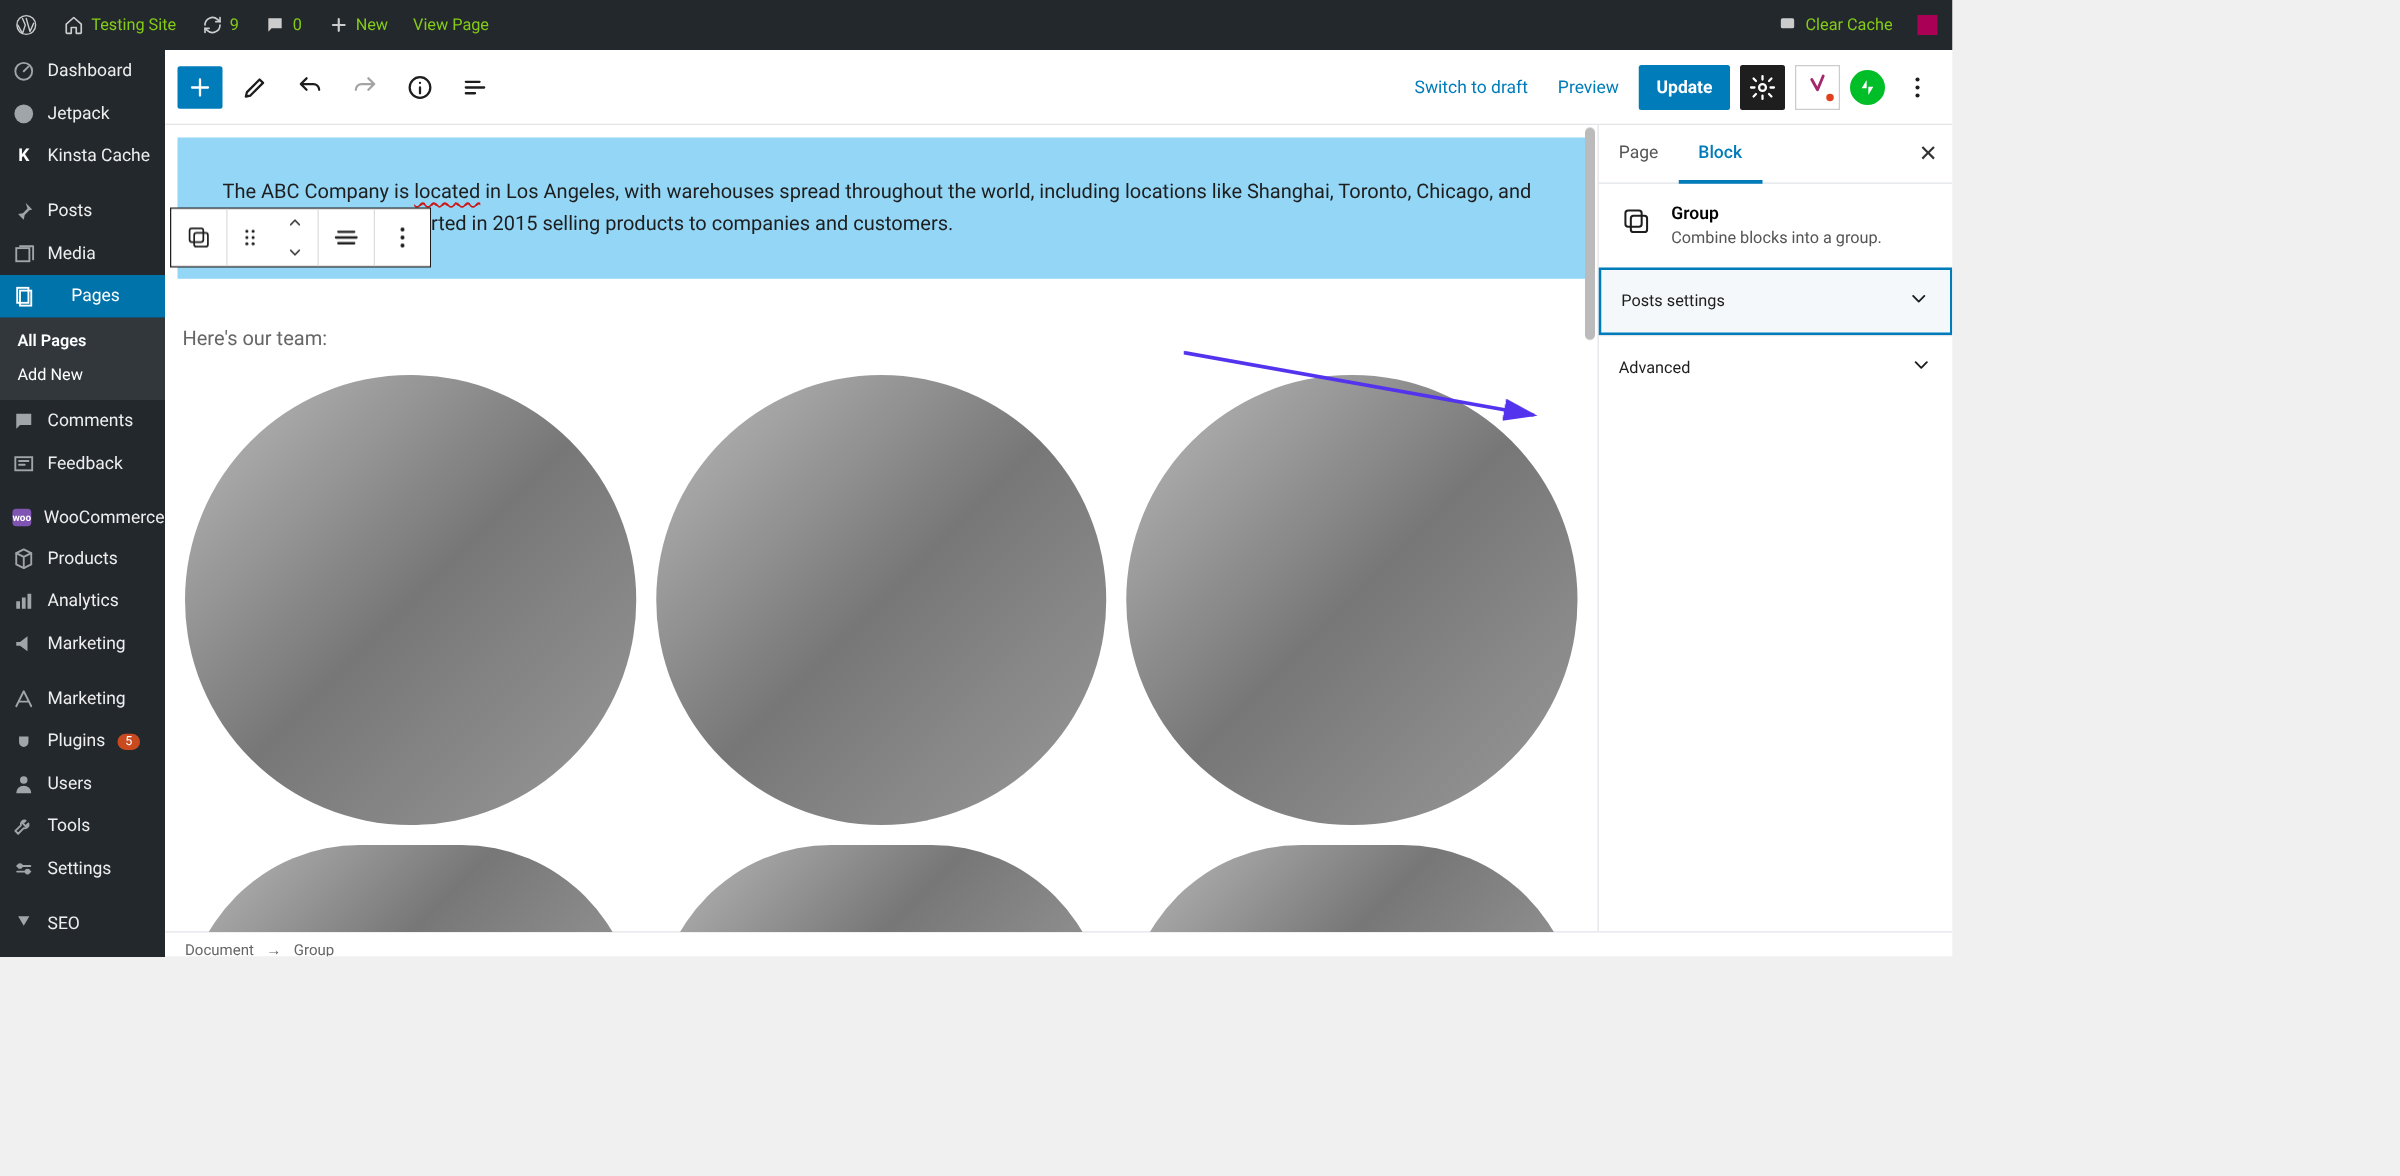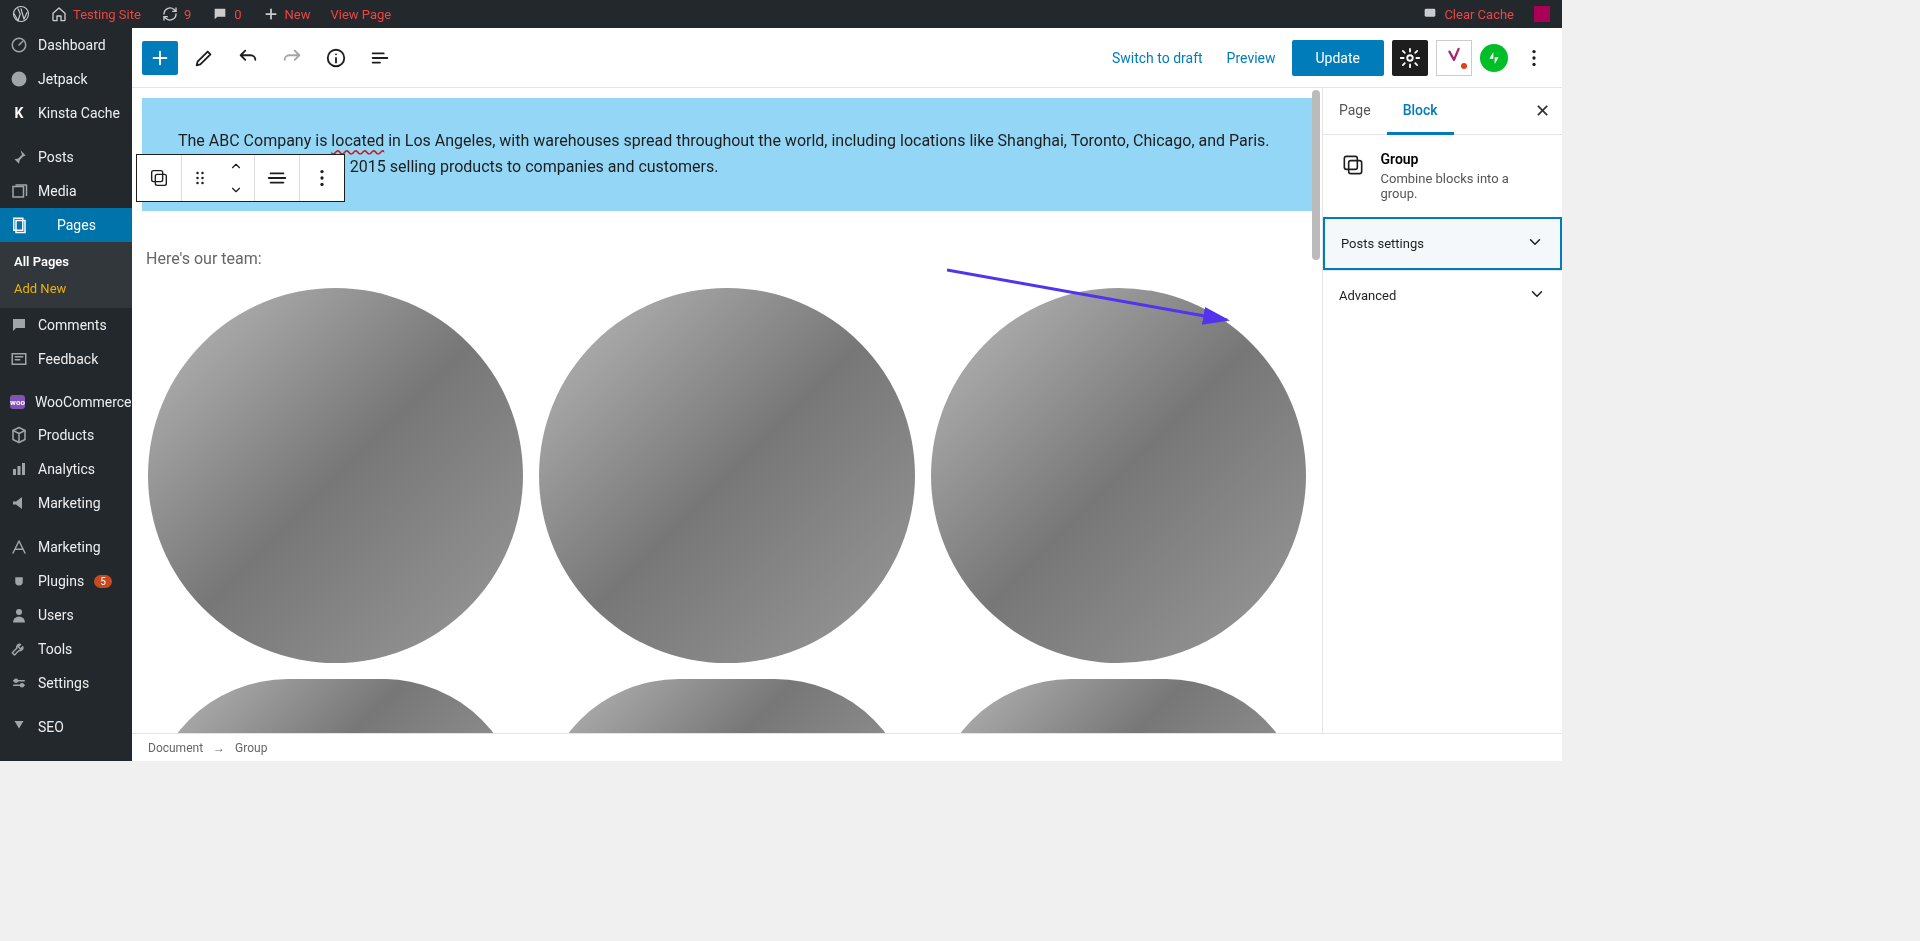--- a/index.html
+++ b/index.html
@@ -1,45 +1,45 @@
 <!DOCTYPE html>
 <html><head>
 <meta charset="utf-8">
 <style>
 * { margin: 0; padding: 0; box-sizing: border-box; font-family: -apple-system, BlinkMacSystemFont, "Segoe UI", Roboto, sans-serif; }
 body { width: 1562px; height: 765px; overflow: hidden; background: #f0f0f0; position: relative; }
 
 
-.adminbar { background: #23282d; height: 28px; display: flex; align-items: center; color: #ef4444; font-size: 13px; padding: 0 8px; justify-content: space-between; }
+.adminbar { background: #23282d; height: 40px; display: flex; align-items: center; color: #84cc16; font-size: 13px; padding: 0 8px; justify-content: space-between; }
 .adminbar-left, .adminbar-right { display: flex; align-items: center; gap: 12px; }
 .adminbar .item { display: flex; align-items: center; gap: 5px; cursor: pointer; padding: 0 4px; }
 .adminbar .ico { width: 18px; height: 18px; display: inline-flex; align-items: center; justify-content: center; }
 .avatar-s { width: 16px; height: 16px; background: #a05; }
 
 
 .main { display: flex; height: calc(100% - 32px); }
 .left-nav { width: 132px; background: #23282d; color: #eee; font-size: 14px; display: flex; flex-direction: column; overflow-y: auto; }
 .left-nav .nav-item { display: flex; align-items: center; gap: 10px; padding: 8px 10px; cursor: pointer; position: relative; }
 .left-nav .nav-item.active { background: #0073aa; color: #fff; gap: 29px; }
 .left-nav .nav-item.active::after { content: ""; position: absolute; right: -8px; top: 50%; margin-top: -8px; border: 8px solid transparent; border-right-color: #fff; }
 .left-nav .sub { background: #32373c; padding: 6px 0; }
-.left-nav .sub-item { padding: 6px 14px; font-size: 13px; color: #eab308; cursor: pointer; }
+.left-nav .sub-item { padding: 6px 14px; font-size: 13px; color: #ffffff; cursor: pointer; }
 .left-nav .sub-item.current { color: #fff; font-weight: 600; }
 .plugin-badge { background: #ca4a1f; border-radius: 10px; color: #fff; font-size: 10px; padding: 1px 6px; }
 .nav-ico { width: 18px; height: 18px; display: inline-flex; align-items: center; justify-content: center; color: #a0a5aa; }
 .nav-item.active .nav-ico { color: #fff; }
 
 
 .editor { flex: 1; display: flex; flex-direction: column; background: #fff; overflow: hidden; }
 .editor-top { height: 60px; border-bottom: 1px solid #e2e4e7; display: flex; align-items: center; justify-content: space-between; padding: 0 10px; }
 .etop-left, .etop-right { display: flex; align-items: center; gap: 8px; }
 .btn { display: inline-flex; align-items: center; justify-content: center; height: 36px; min-width: 36px; border-radius: 2px; cursor: pointer; font-size: 14px; }
 .btn.icon { width: 36px; color: #1e1e1e; }
 .btn.add { background: #007cba; color: #fff; width: 34px; height: 34px; }
-.btn.primary { background: #007cba; color: #fff; padding: 0 24px; font-weight: 400; }
+.btn.primary { background: #007cba; color: #fff; padding: 0 14px; font-weight: 700; }
 .btn.link { color: #007cba; padding: 0 8px; }
 .btn.dark { background: #1e1e1e; color: #fff; }
 .yoast-ico { border: 1px solid #ccc; width: 36px; height: 36px; display: flex; align-items: center; justify-content: center; position: relative; }
 .jet-ico { width: 28px; height: 28px; border-radius: 50%; background: #00be28; display: flex; align-items: center; justify-content: center; color: #fff; font-weight: bold; font-size: 18px; }
 
 
 .editor-body { flex: 1; display: flex; overflow: hidden; }
 .canvas-wrap { flex: 1; position: relative; overflow: hidden; }
 .canvas { position: absolute; inset: 0; padding: 10px; overflow-y: scroll; }
 .group-block { background: #93d6f6; padding: 30px 36px; color: #1e1e1e; font-size: 16px; line-height: 1.65; }
@@ -51,21 +51,21 @@
 .partial-row .circle-top { height: 140px; border-radius: 180px 180px 0 0 / 180px 180px 0 0; background: linear-gradient(135deg, #bbb 0%, #777 50%, #999 100%); }
 
 
 .block-toolbar { position: absolute; top: 66px; left: 4px; background: #fff; border: 1px solid #1e1e1e; display: flex; height: 48px; z-index: 5; }
 .bt-seg { border-right: 1px solid #ddd; display: flex; align-items: center; }
 .bt-btn { width: 44px; height: 100%; display: flex; align-items: center; justify-content: center; cursor: pointer; }
 .movers { display: flex; flex-direction: column; }
 .movers .mv { height: 24px; width: 36px; display: flex; align-items: center; justify-content: center; cursor: pointer; color: #1e1e1e; }
 
 
-.inspector { width: 240px; border-left: 1px solid #e2e4e7; display: flex; flex-direction: column; background: #fff; }
+.inspector { width: 284px; border-left: 1px solid #e2e4e7; display: flex; flex-direction: column; background: #fff; }
 .insp-tabs { display: flex; border-bottom: 1px solid #e2e4e7; }
 .insp-tab { padding: 14px 16px; font-size: 14px; color: #555; cursor: pointer; border-bottom: 3px solid transparent; margin-bottom: -1px; }
 .insp-tab.active { color: #007cba; border-bottom-color: #007cba; font-weight: 500; }
 .insp-close { margin-left: auto; padding: 12px; cursor: pointer; font-size: 18px; color: #333; }
 .block-card { display: flex; gap: 14px; padding: 16px; align-items: flex-start; }
 .block-card-ico { width: 28px; height: 28px; display: flex; align-items: center; justify-content: center; }
 .panel { border-top: 1px solid #e2e4e7; padding: 14px 16px; display: flex; justify-content: space-between; align-items: center; cursor: pointer; font-size: 13px; color: #1e1e1e; }
 .panel.highlight { border: 2px solid #007cba; background: #f5f8fa; }
 
 

